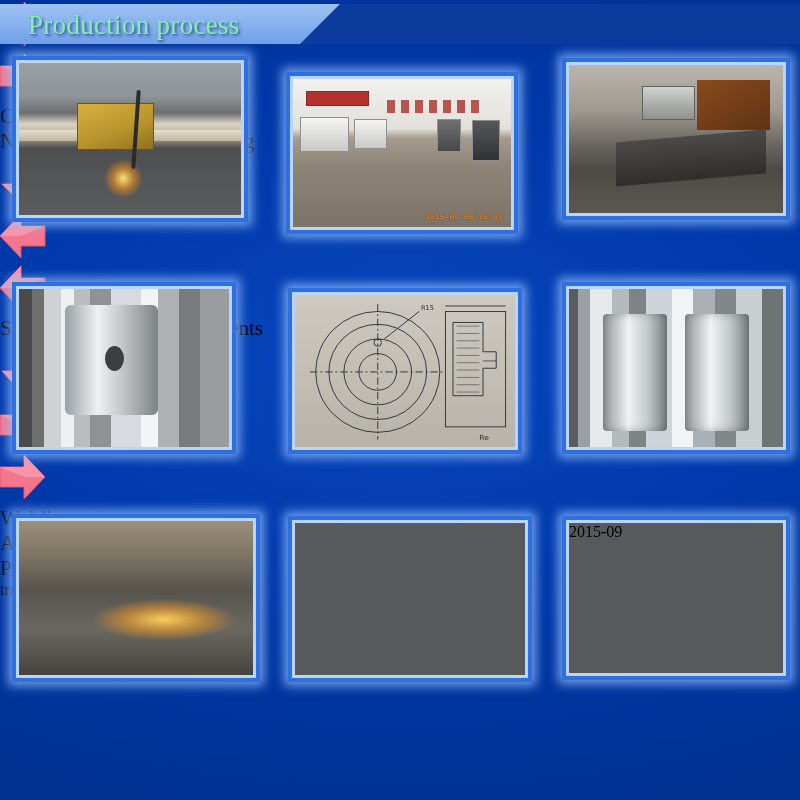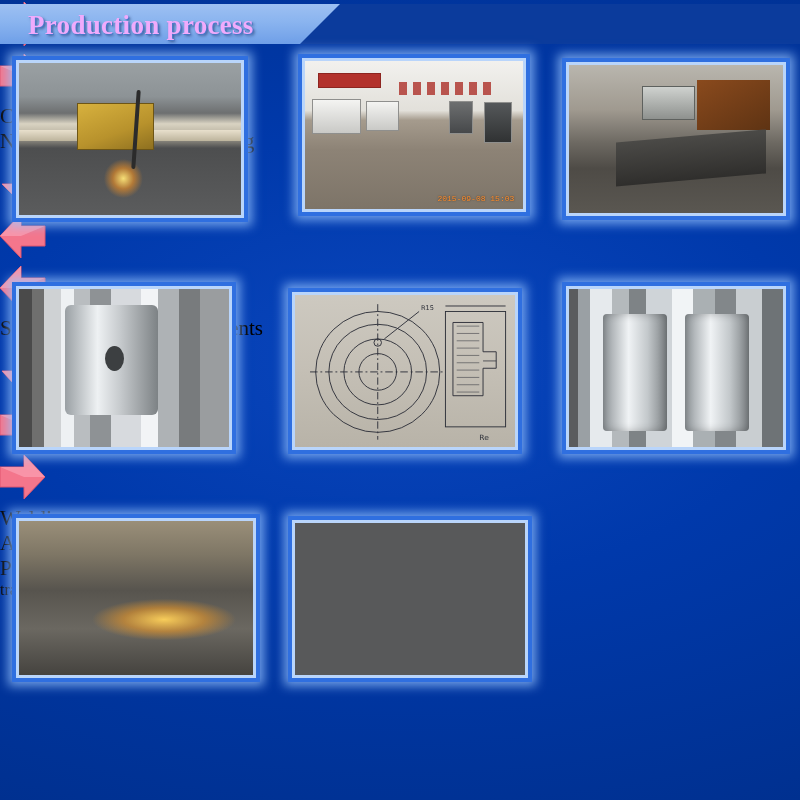--- a/index.html
+++ b/index.html
@@ -19,21 +19,21 @@
     position:absolute;left:0;top:4px;width:800px;height:40px;
     background:#0b3b9c;
   }
   .banner-shape{
     position:absolute;left:0;top:0;height:40px;width:340px;
     background:linear-gradient(180deg,#9dc0f2 0%,#8ab4ef 45%,#6f9fe8 100%);
     clip-path:polygon(0 0, 340px 0, 300px 40px, 0 40px);
   }
   .banner-title{
     position:absolute;left:28px;top:3px;height:36px;line-height:36px;
-    font-size:27px;font-weight:bold;color:#f0abfc;
+    font-size:27px;font-weight:normal;color:#86efac;
     letter-spacing:.3px;
     text-shadow:1px 1px 0 #4a78c8, 2px 2px 3px rgba(10,30,80,.55);
     white-space:nowrap;
   }
 
   
   .cell{
     position:absolute;
     box-sizing:border-box;
     border:4px solid #2f6fe0;
@@ -227,21 +227,21 @@
   </div>
 
   <div class="cell" style="left:12px;top:56px;width:236px;height:166px;">
     <div class="photo ph-cut">
       <div class="beam"></div>
       <div class="machine"></div>
       <div class="arm"></div>
     </div>
   </div>
 
-  <div class="cell" style="left:286px;top:54px;width:232px;height:162px;margin-left:12px;">
+  <div class="cell" style="left:286px;top:72px;width:232px;height:162px;">
     <div class="photo ph-cnc">
       <div class="roof"></div>
       <div class="banner-red"></div>
       <div class="slogan"></div>
       <div class="m1"></div>
       <div class="m2"></div>
       <div class="m3"></div>
       <div class="m4"></div>
       <div class="stamp">2015-09-08 15:03</div>
     </div>
@@ -351,20 +351,28 @@
   </div>
 
   <div class="cell" style="left:288px;top:516px;width:244px;height:166px;">
     <div class="photo ph-asm">
       <div class="frame"></div>
       <div class="rollers"></div>
       <div class="worker"></div>
     </div>
   </div>
 
+  <div class="cell" style="left:562px;top:516px;width:228px;height:164px;">
+    <div class="photo ph-paint">
+      <div class="mach"></div>
+      <div class="bars"></div>
+      <div class="worker"></div>
+      <div class="stamp">2015-09</div>
+    </div>
+  </div>
 
   <div class="arrow" style="left:258px;top:570px;">
     <svg width="46" height="48" viewBox="0 0 46 48">
       <polygon points="0,14 24,14 24,2 45,24 24,46 24,34 0,34" fill="#f4768c" stroke="#e0556f" stroke-width="1"></polygon>
       <polygon points="0,14 24,14 24,2 45,24 24,24" fill="#f99aad" opacity=".85"></polygon>
     </svg>
   </div>
 
   <div class="arrow" style="left:534px;top:570px;">
     <svg width="46" height="48" viewBox="0 0 46 48">

